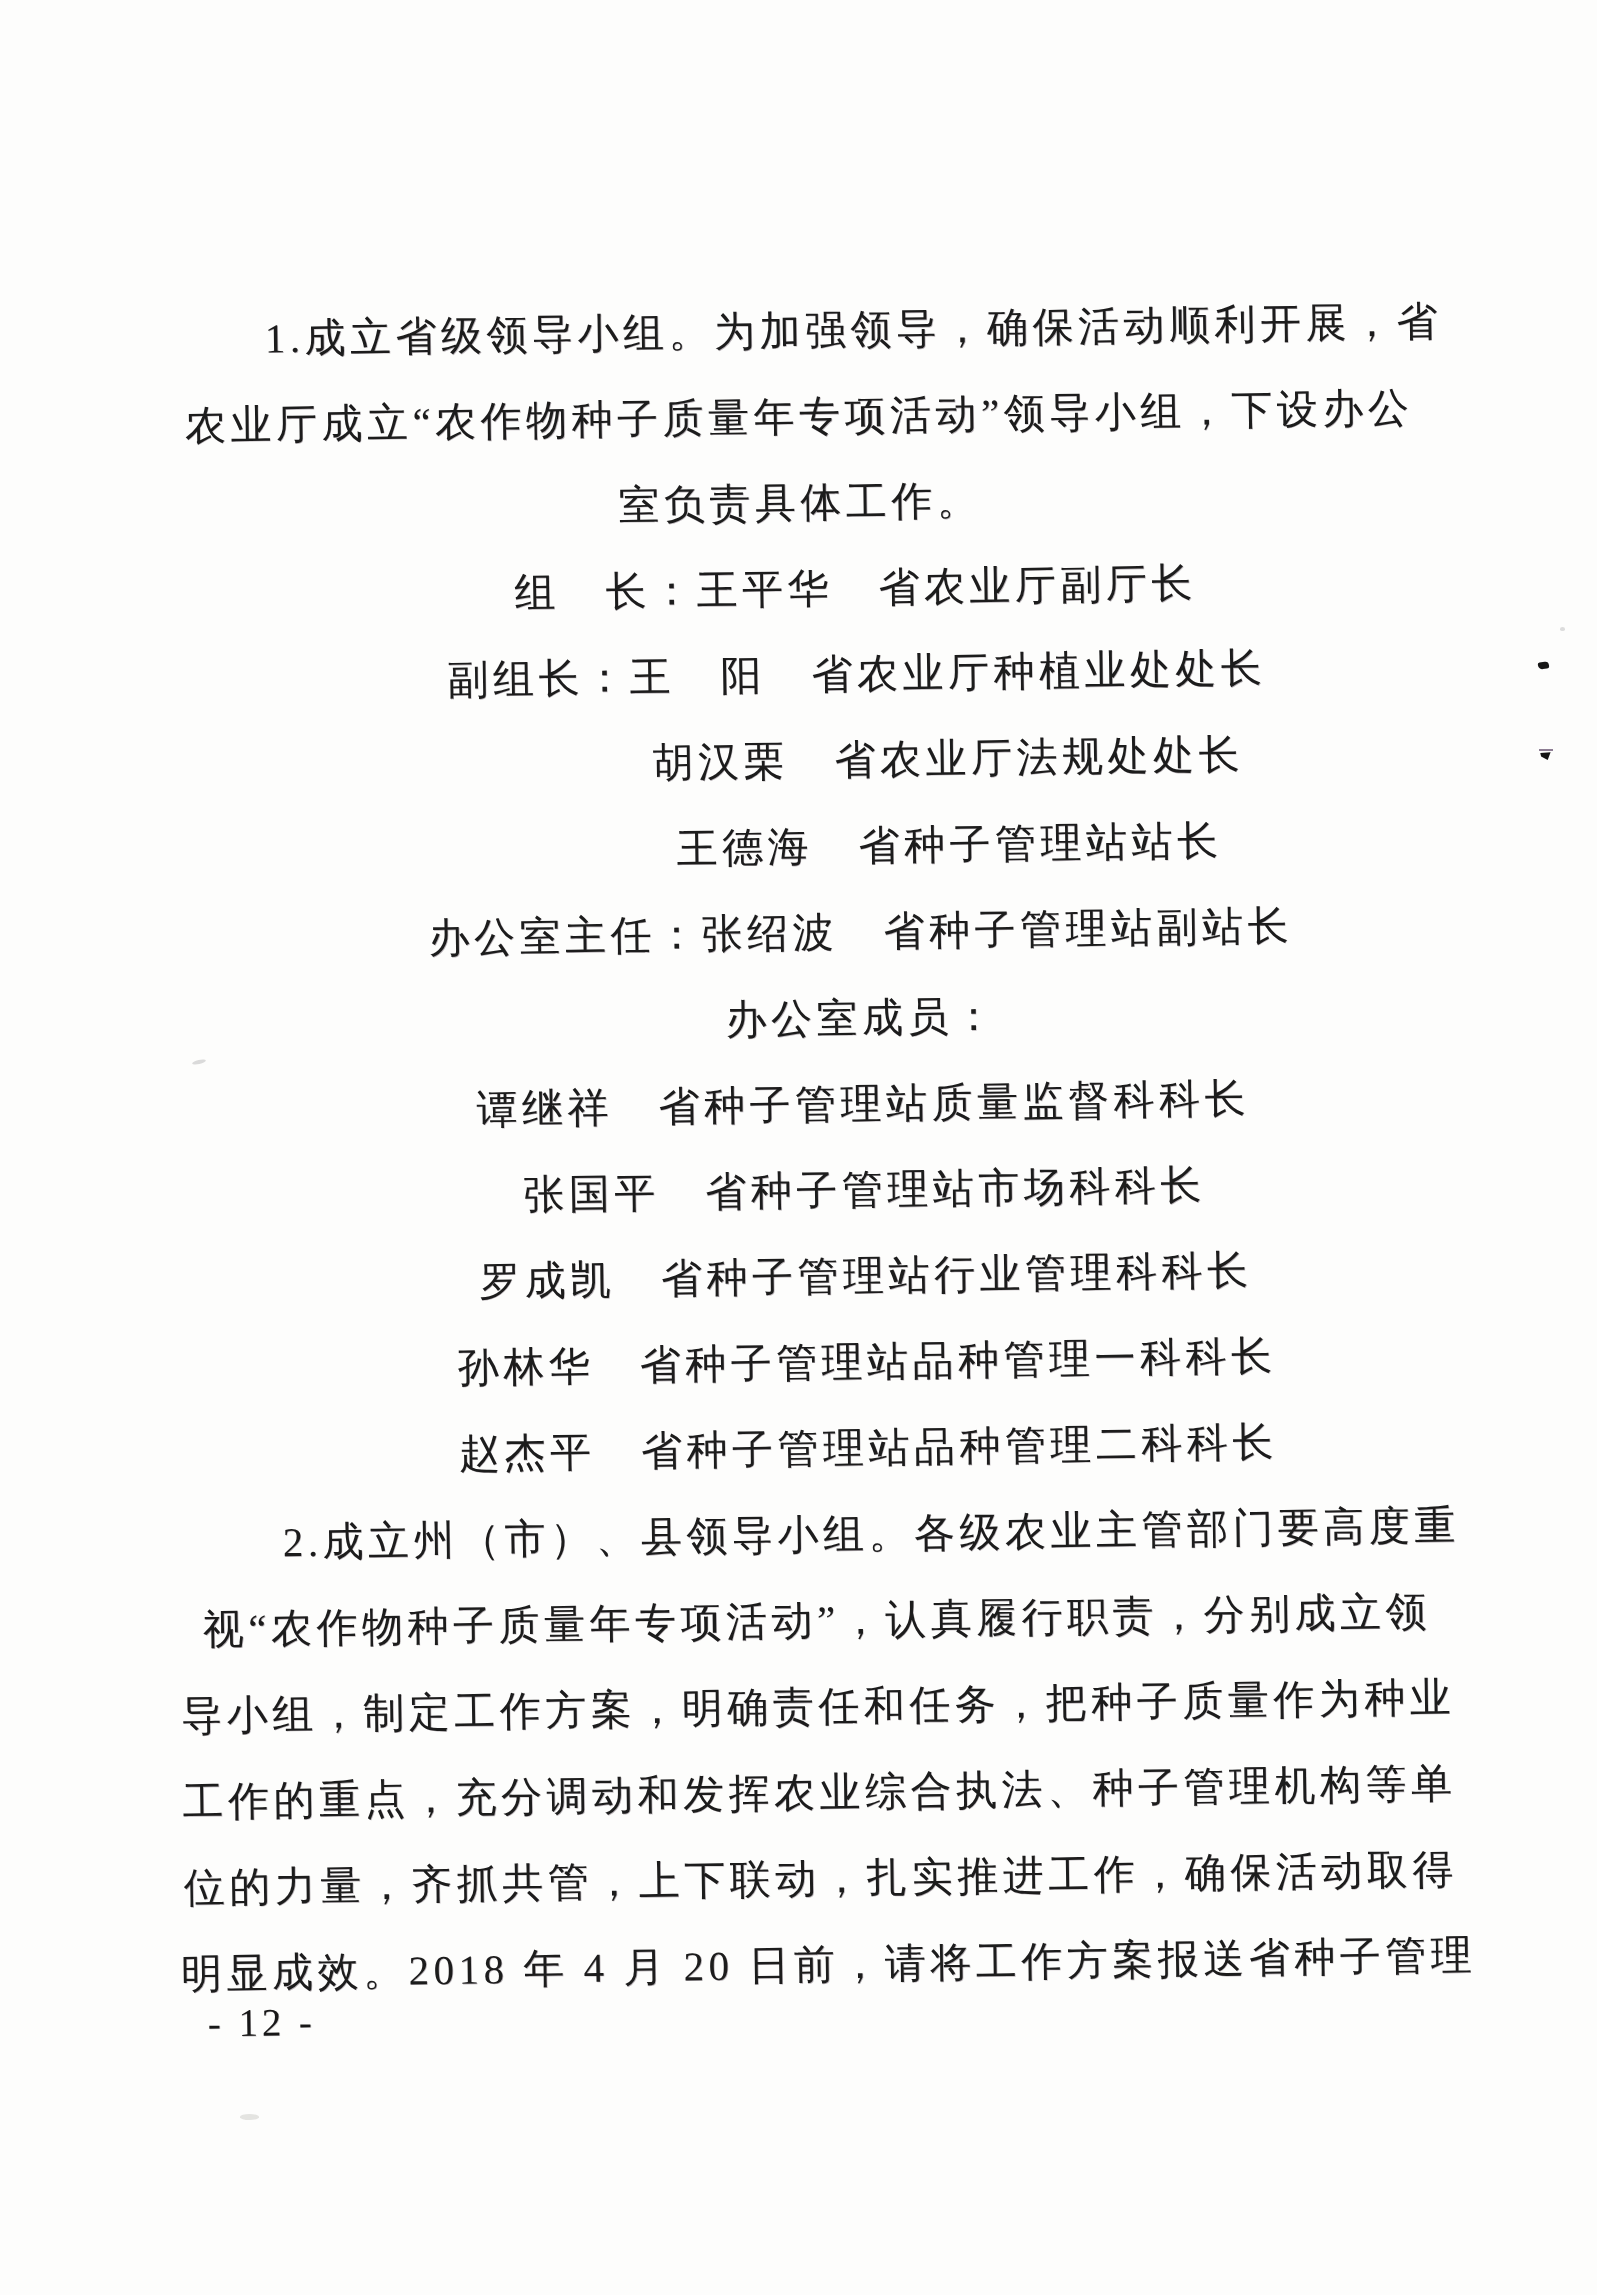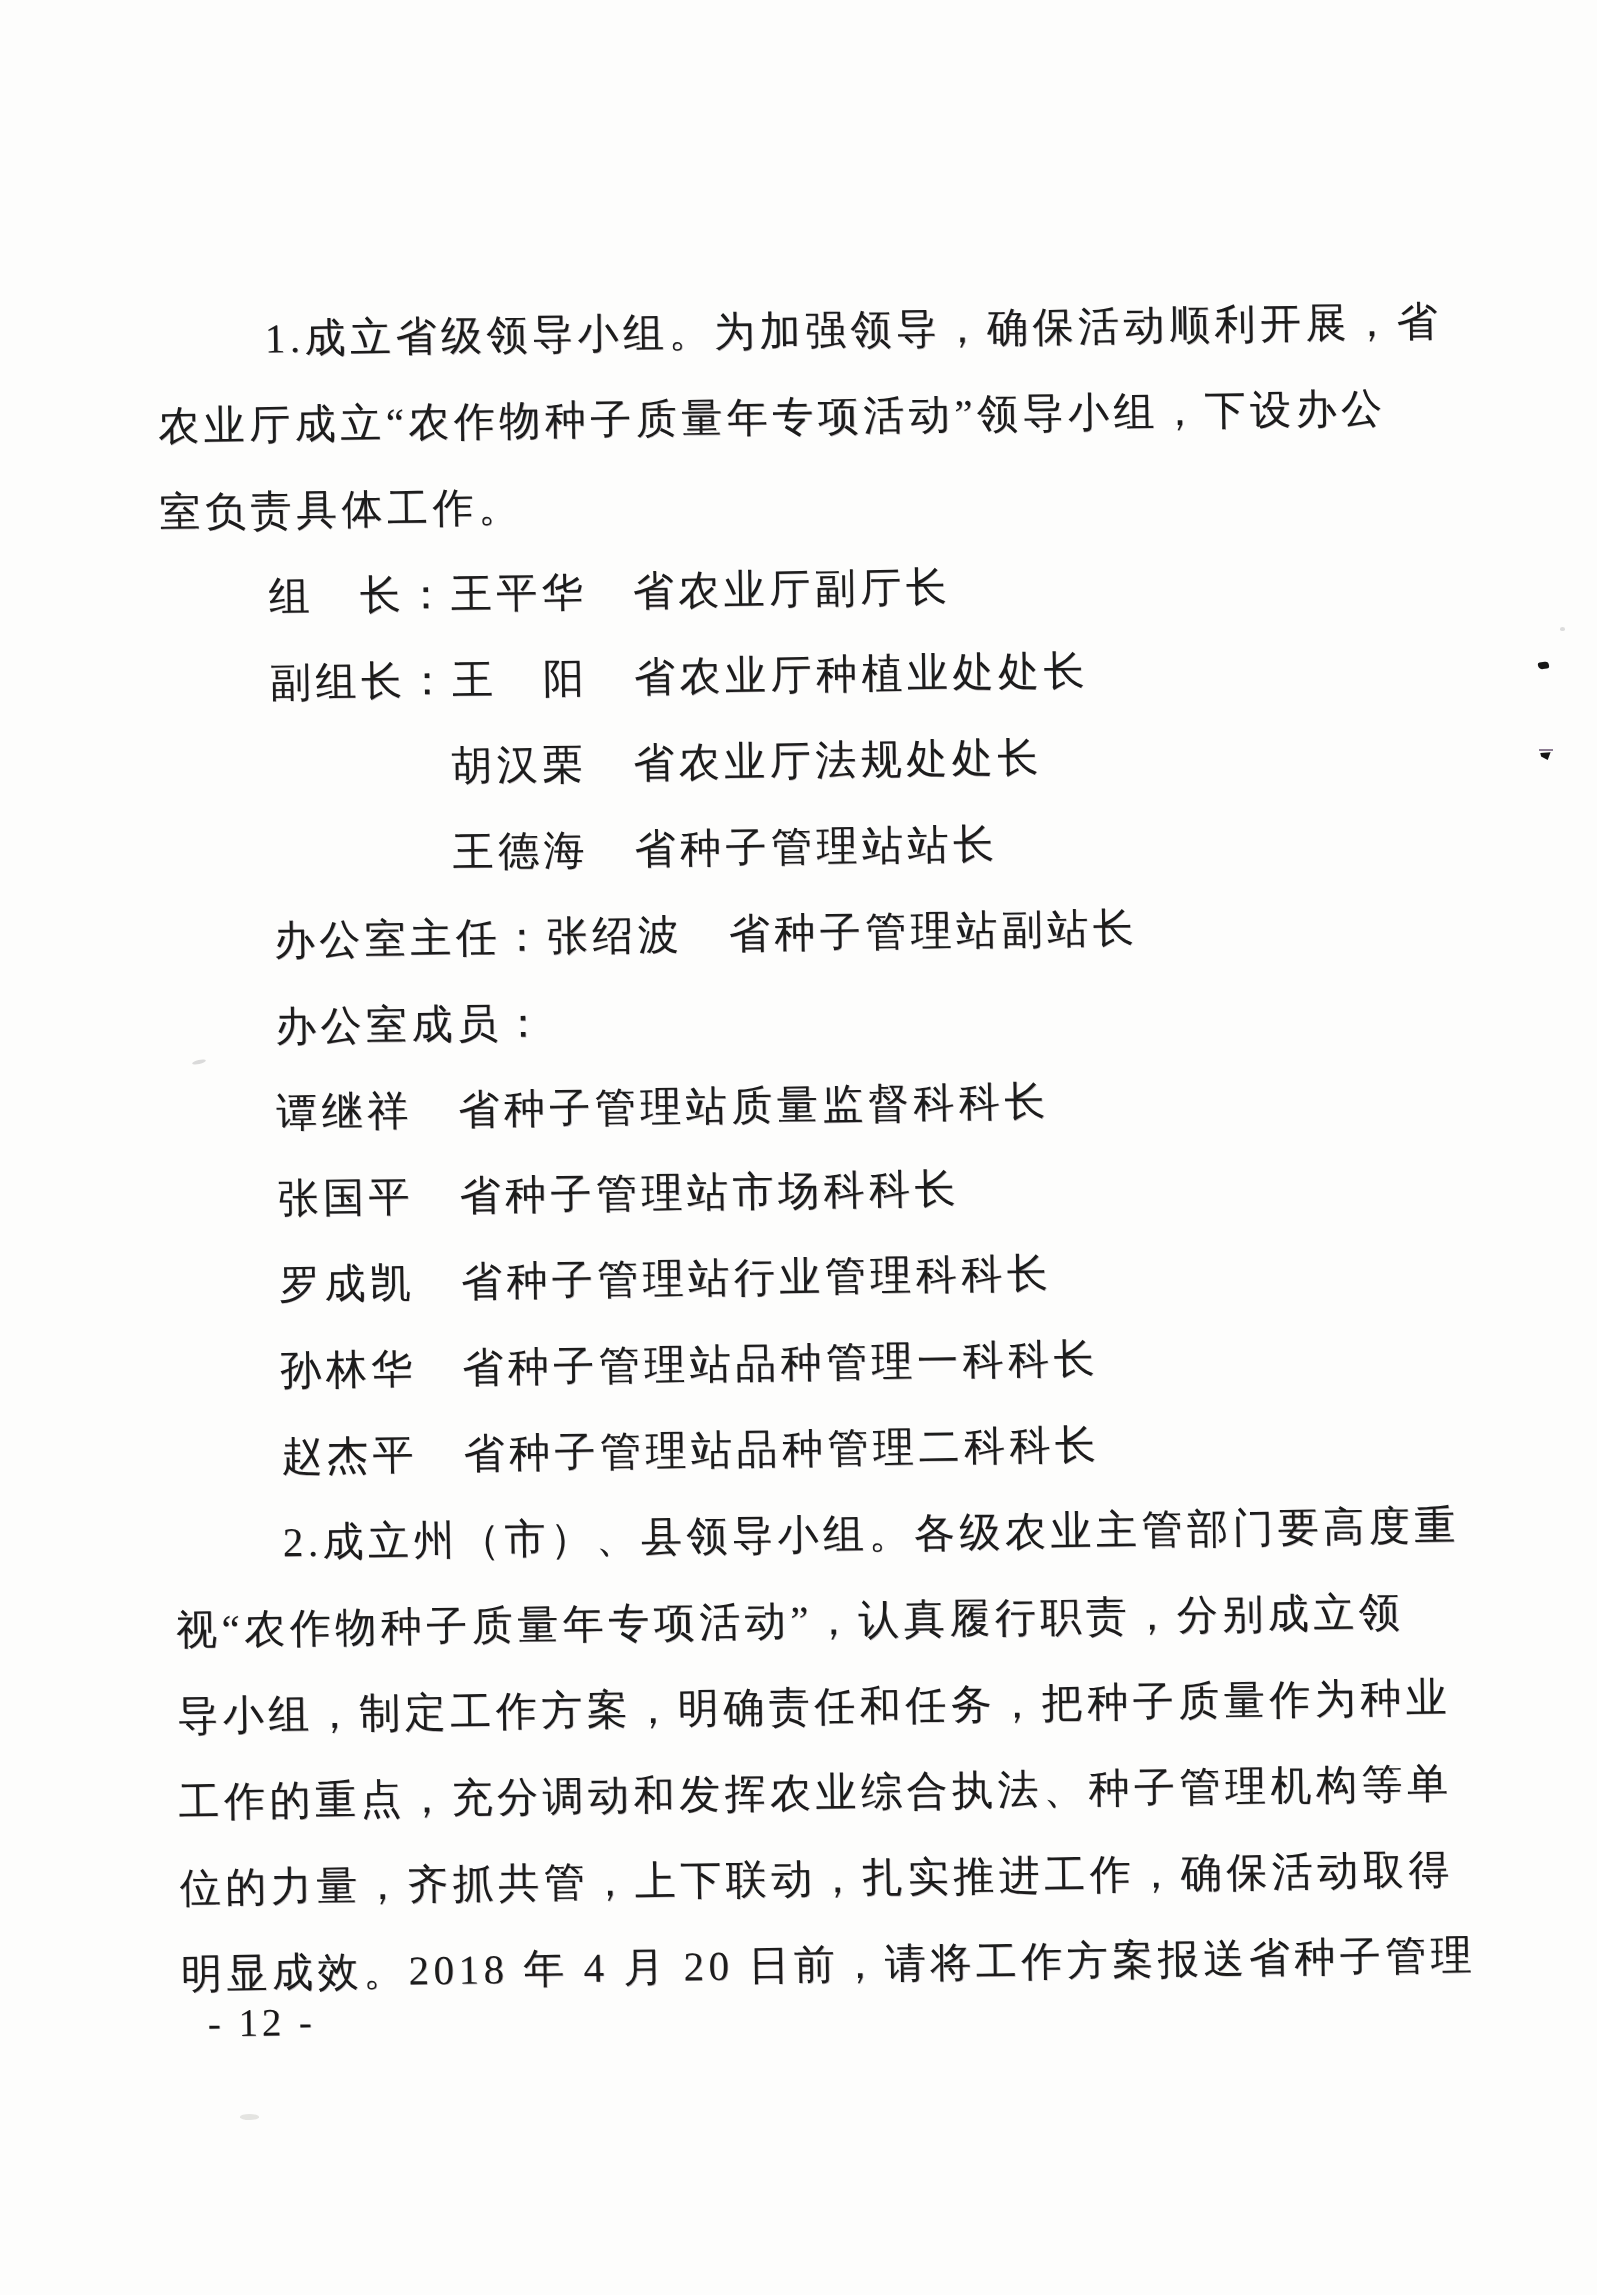--- a/index.html
+++ b/index.html
@@ -11,20 +11,21 @@
     height: 2295px;
     background: #fdfdfc;
     font-family: "Liberation Serif", "DejaVu Serif", serif;
   }
   .page {
     position: relative;
     width: 1598px;
     height: 2295px;
     background: #fdfdfc;
     overflow: hidden;
+    text-align: center;
   }
   
   .text-block {
     position: absolute;
     left: 169px;
     top: 297px;
     width: 1282px;
     transform: rotate(-0.85deg);
     transform-origin: 0 857px;
     color: #1c1c1c;

